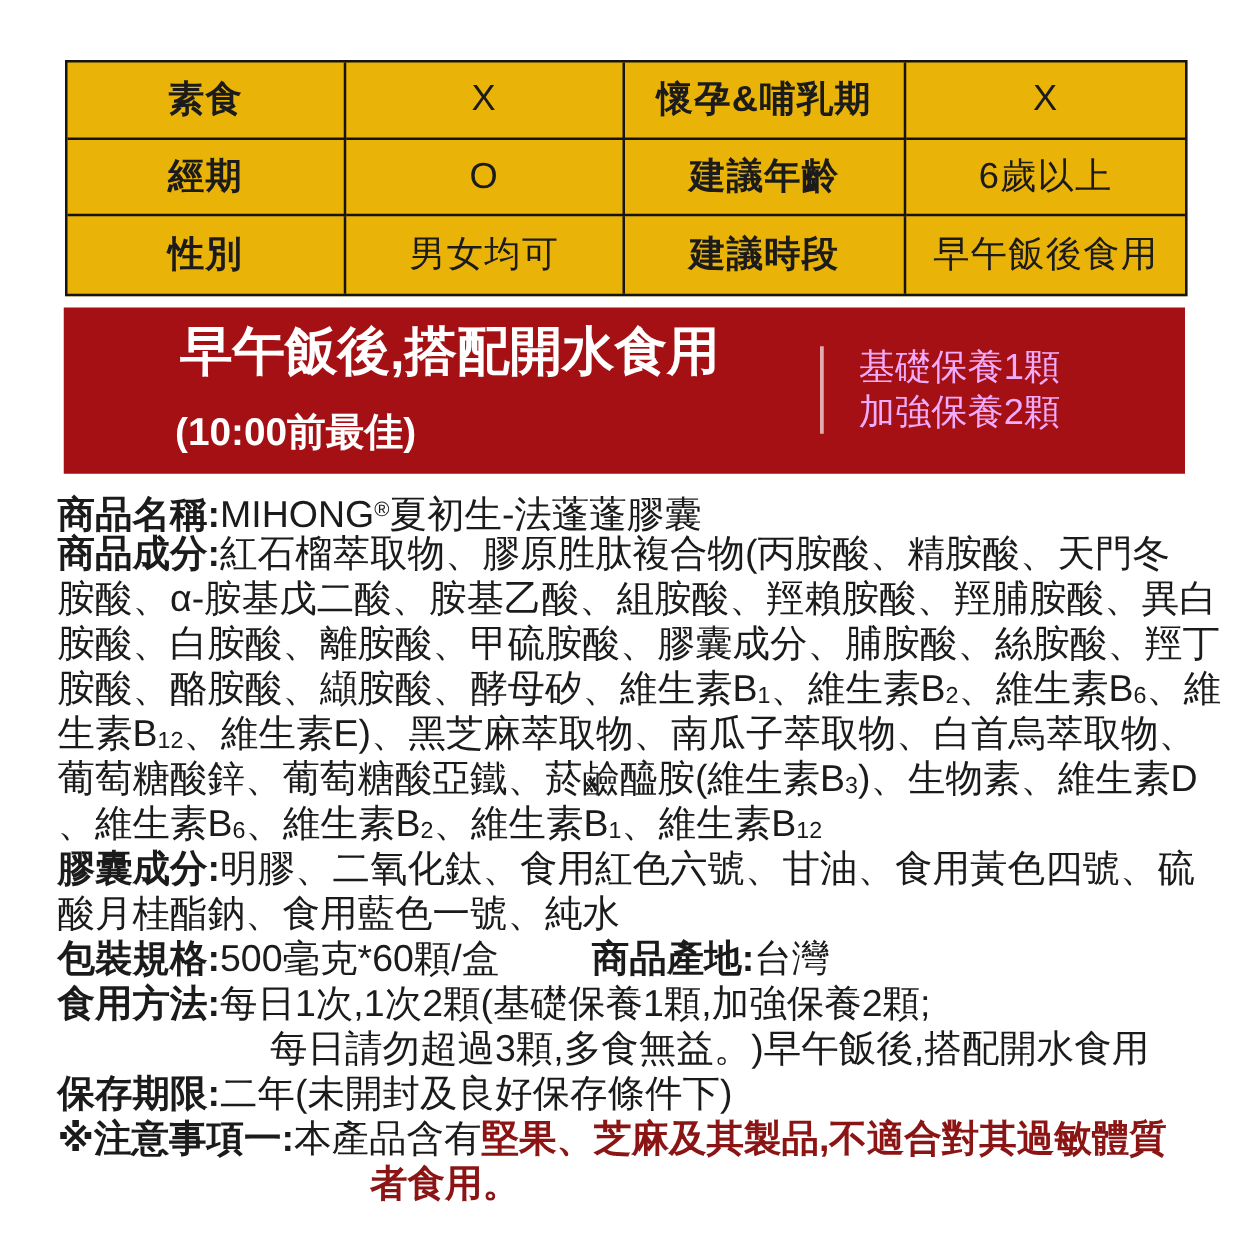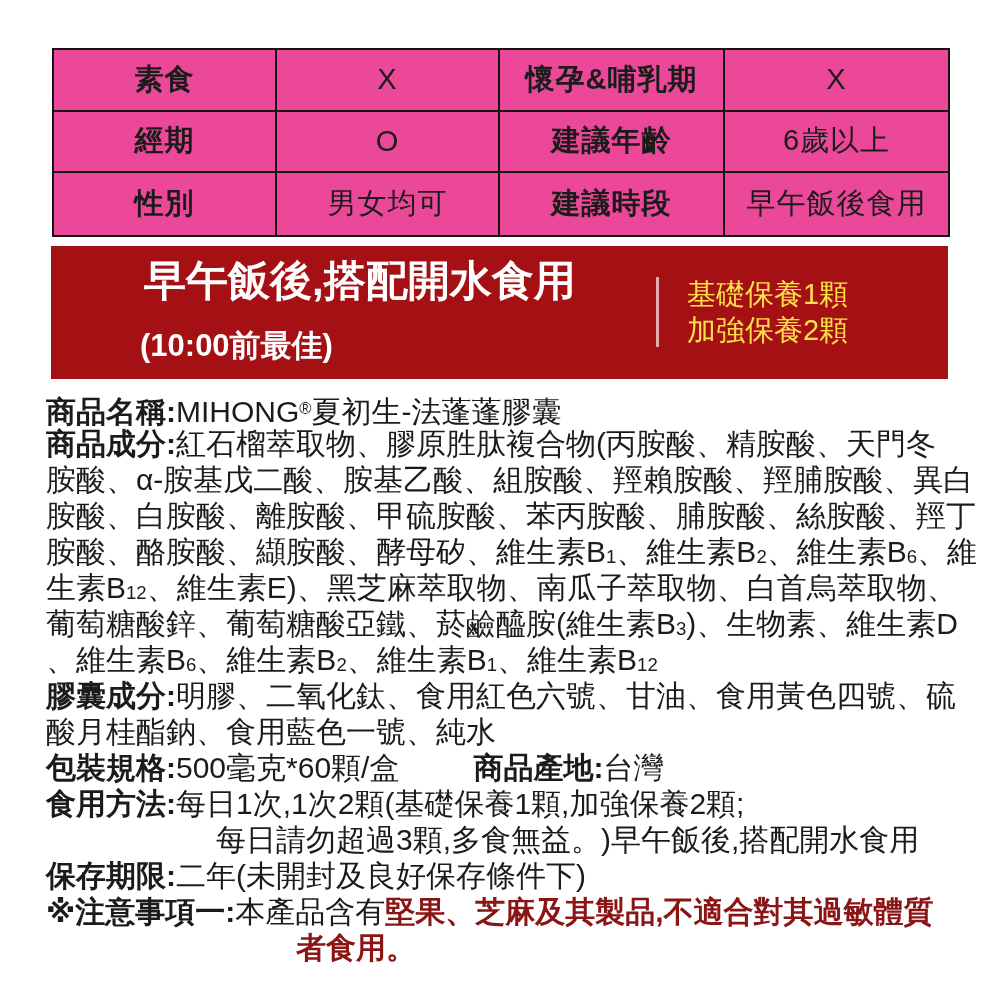--- a/index.html
+++ b/index.html
@@ -9,21 +9,21 @@
     color:#1b1b1b;
     -webkit-font-smoothing:antialiased;
   }
   
   .spec-table{
     position:absolute;left:52px;top:48px;width:894px;height:185px;
     border:2px solid #141414;
     display:grid;
     grid-template-columns:1fr 1fr 1.01fr 1fr;
     grid-template-rows:1fr 1fr 1fr;
-    background:#ec4899;
+    background:#eab308;
   }
   .cell{
     border-right:2px solid #141414;border-bottom:2px solid #141414;
     display:flex;align-items:center;justify-content:center;
     font-size:29px;letter-spacing:1px;white-space:nowrap;
   }
   .cell:nth-child(4n){border-right:none;}
   .cell:nth-child(n+9){border-bottom:none;}
   .cell.bold{font-weight:700;}
   
@@ -38,21 +38,21 @@
   .banner-subtitle{
     position:absolute;left:89px;top:84px;
     font-size:31px;font-weight:700;color:#fff;line-height:1;white-space:nowrap;
   }
   .banner-divider{
     position:absolute;left:605px;top:31px;width:3px;height:70px;
     background:var(--divider-pink,#e2acac);
   }
   .banner-right{
     position:absolute;left:636px;top:30px;
-    font-size:29px;color:#fde047;line-height:36px;white-space:nowrap;
+    font-size:29px;color:#f0abfc;line-height:36px;white-space:nowrap;
   }
   
   .details{
     position:absolute;left:46px;top:390px;width:910px;
     font-size:30px;line-height:36px;color:#1b1b1b;
   }
   .line{white-space:nowrap;height:36px;}
   .seg-label{font-weight:700;}
   .seg-normal{font-weight:400;}
   .seg-redbold{font-weight:700;color:var(--warning-red,#8b1414);}
@@ -87,21 +87,21 @@
     <div class="banner-right">
       <div>基礎保養1顆</div>
       <div>加強保養2顆</div>
     </div>
   </div>
 
   <div class="details">
       <div class="line"><span class="seg-label">商品名稱:</span><span class="seg-normal">MIHONG</span><span class="seg-sup">®</span><span class="seg-normal">夏初生-法蓬蓬膠囊</span></div>
       <div class="line"><span class="seg-label">商品成分:</span><span class="seg-normal">紅石榴萃取物、膠原胜肽複合物(丙胺酸、精胺酸、天門冬</span></div>
       <div class="line"><span class="seg-normal">胺酸、α-胺基戊二酸、胺基乙酸、組胺酸、羥賴胺酸、羥脯胺酸、異白</span></div>
-      <div class="line"><span class="seg-normal">胺酸、白胺酸、離胺酸、甲硫胺酸、苯丙胺酸、脯胺酸、絲胺酸、羥丁</span></div>
+      <div class="line"><span class="seg-normal">胺酸、白胺酸、離胺酸、甲硫胺酸、膠囊成分、脯胺酸、絲胺酸、羥丁</span></div>
       <div class="line"><span class="seg-normal">胺酸、酪胺酸、纈胺酸、酵母矽、維生素B</span><span class="seg-sub">1</span><span class="seg-normal">、維生素B</span><span class="seg-sub">2</span><span class="seg-normal">、維生素B</span><span class="seg-sub">6</span><span class="seg-normal">、維</span></div>
       <div class="line"><span class="seg-normal">生素B</span><span class="seg-sub">12</span><span class="seg-normal">、維生素E)、黑芝麻萃取物、南瓜子萃取物、白首烏萃取物、</span></div>
       <div class="line"><span class="seg-normal">葡萄糖酸鋅、葡萄糖酸亞鐵、菸鹼醯胺(維生素B</span><span class="seg-sub">3</span><span class="seg-normal">)、生物素、維生素D</span></div>
       <div class="line"><span class="seg-normal">、維生素B</span><span class="seg-sub">6</span><span class="seg-normal">、維生素B</span><span class="seg-sub">2</span><span class="seg-normal">、維生素B</span><span class="seg-sub">1</span><span class="seg-normal">、維生素B</span><span class="seg-sub">12</span></div>
       <div class="line"><span class="seg-label">膠囊成分:</span><span class="seg-normal">明膠、二氧化鈦、食用紅色六號、甘油、食用黃色四號、硫</span></div>
       <div class="line"><span class="seg-normal">酸月桂酯鈉、食用藍色一號、純水</span></div>
       <div class="line"><span class="seg-label">包裝規格:</span><span class="seg-normal">500毫克*60顆/盒</span><span class="seg-gap"></span><span class="seg-label">商品產地:</span><span class="seg-normal">台灣</span></div>
       <div class="line"><span class="seg-label">食用方法:</span><span class="seg-normal">每日1次,1次2顆(基礎保養1顆,加強保養2顆;</span></div>
       <div class="line" style="padding-left: 170px;"><span class="seg-normal">每日請勿超過3顆,多食無益。)早午飯後,搭配開水食用</span></div>
       <div class="line"><span class="seg-label">保存期限:</span><span class="seg-normal">二年(未開封及良好保存條件下)</span></div>

